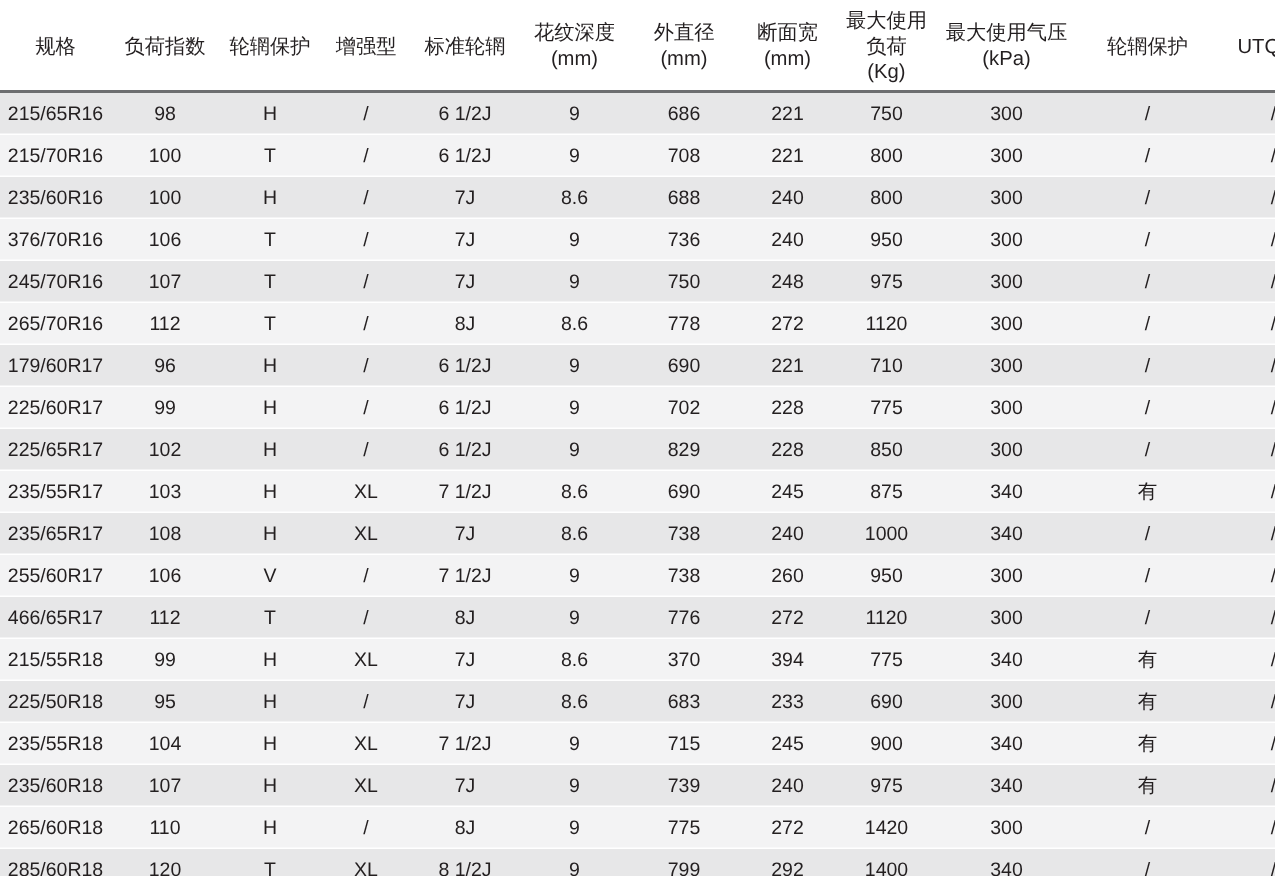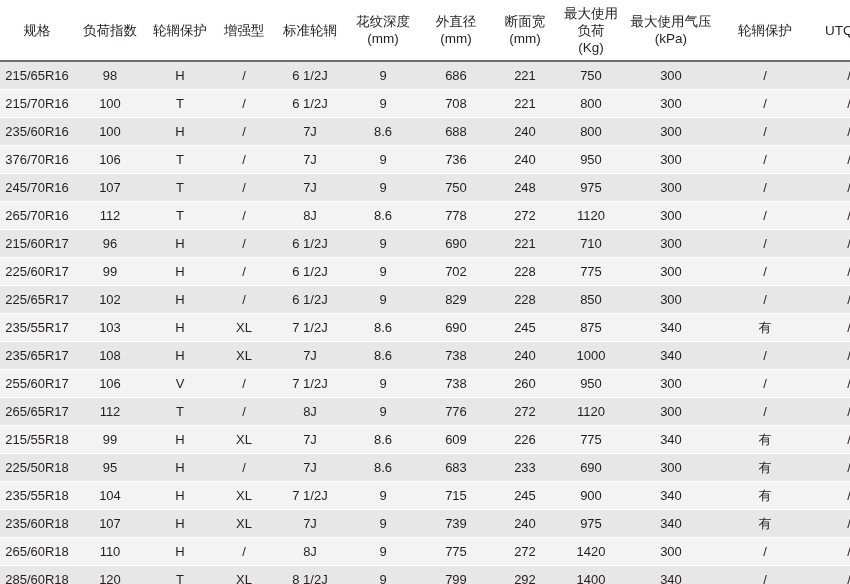--- a/index.html
+++ b/index.html
@@ -180,21 +180,21 @@
         <td>8J</td>
         <td>8.6</td>
         <td>778</td>
         <td>272</td>
         <td>1120</td>
         <td>300</td>
         <td>/</td>
         <td>/</td>
       </tr>
       <tr class="odd">
-        <td>215/60R17</td>
+        <td>179/60R17</td>
         <td>96</td>
         <td>H</td>
         <td>/</td>
         <td>6 1/2J</td>
         <td>9</td>
         <td>690</td>
         <td>221</td>
         <td>710</td>
         <td>300</td>
         <td>/</td>
@@ -264,42 +264,42 @@
         <td>7 1/2J</td>
         <td>9</td>
         <td>738</td>
         <td>260</td>
         <td>950</td>
         <td>300</td>
         <td>/</td>
         <td>/</td>
       </tr>
       <tr class="odd">
-        <td>265/65R17</td>
+        <td>466/65R17</td>
         <td>112</td>
         <td>T</td>
         <td>/</td>
         <td>8J</td>
         <td>9</td>
         <td>776</td>
         <td>272</td>
         <td>1120</td>
         <td>300</td>
         <td>/</td>
         <td>/</td>
       </tr>
       <tr class="even">
         <td>215/55R18</td>
         <td>99</td>
         <td>H</td>
         <td>XL</td>
         <td>7J</td>
         <td>8.6</td>
-        <td>609</td>
-        <td>226</td>
+        <td>370</td>
+        <td>394</td>
         <td>775</td>
         <td>340</td>
         <td>有</td>
         <td>/</td>
       </tr>
       <tr class="odd">
         <td>225/50R18</td>
         <td>95</td>
         <td>H</td>
         <td>/</td>

